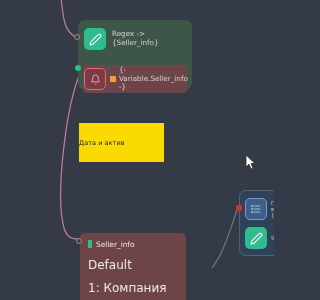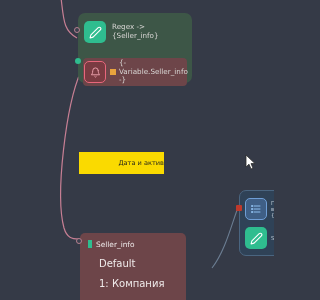--- a/index.html
+++ b/index.html
@@ -18,21 +18,21 @@
   .edges {
     position: absolute;
     left: 0; top: 0;
     width: 274px; height: 300px;
     pointer-events: none;
   }
 
   
   #regex-node {
     position: absolute;
-    left: 78px; top: 13px;
+    left: 78px; top: 20px;
     width: 114px; height: 70px;
     background: #3d5647;
     border-radius: 7px;
     box-sizing: border-box;
     padding: 5px;
   }
   .node-row {
     display: flex;
     align-items: center;
     height: 28px;
@@ -84,26 +84,26 @@
   .port-hollow {
     background: #3a3f4d;
     border: 1.4px solid #b7808f;
   }
   .port-green { background: #2fbd8f; }
   .port-red   { background: #c0392b; }
 
   
   #sticky-note {
     position: absolute;
-    left: 79px; top: 152px;
-    width: 85px; height: 22px;
+    left: 79px; top: 123px;
+    width: 85px; height: 39px;
     background: #fada00;
     display: flex;
     align-items: center;
-    justify-content: flex-end;
+    justify-content: flex-start;
   }
   #sticky-note span {
     color: #2a2a1a;
     font-size: 6.6px;
   }
 
   
   #seller-panel {
     position: absolute;
     left: 80px; top: 233px;
@@ -123,23 +123,22 @@
     background: #2fbd8f;
     flex: 0 0 4px;
     margin-right: 4px;
   }
   .panel-title span.t {
     color: #efeaea;
     font-size: 7.4px;
   }
   .panel-item {
     color: #efeaea;
-    font-size: 10px;
+    font-size: 12px;
     margin-top: 9px;
-    margin-left: 11px;
   }
 
   
   #right-node {
     position: absolute;
     left: 239px; top: 190px;
     width: 60px; height: 66px;
     background: #2f4257;
     border: 1px solid #4a6580;
     border-radius: 7px;

